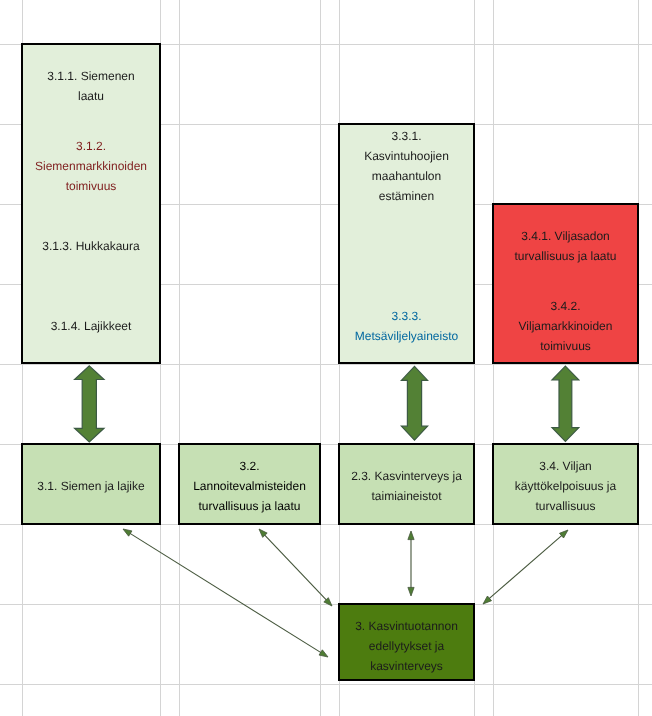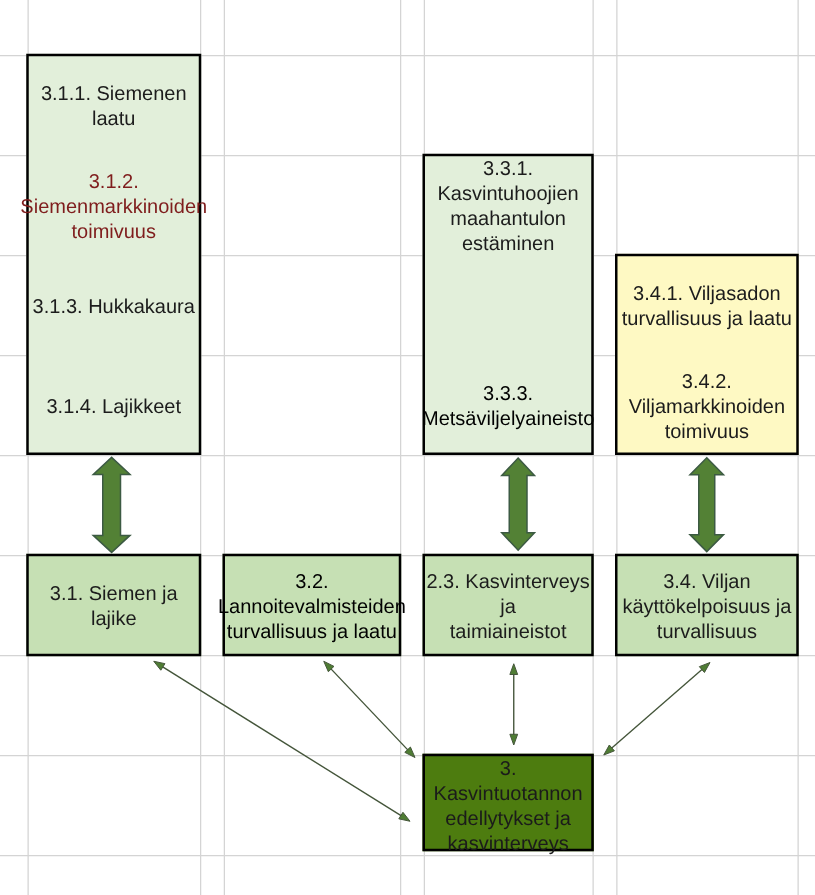--- a/index.html
+++ b/index.html
@@ -11,21 +11,21 @@
 
   
   .grid-line{position:absolute;background:#d4d4d4;}
   .grid-line.v{width:1px;top:0;height:716px;}
   .grid-line.h{height:1px;left:0;width:652px;}
 
   
   .box{position:absolute;box-sizing:border-box;border:2px solid #000000;}
   .cell{position:absolute;left:0;right:0;display:flex;
         align-items:center;justify-content:center;}
-  .cell-text{text-align:center;font-size:16px;line-height:20px;color:#1c1c1c;
+  .cell-text{text-align:center;font-size:12px;line-height:20px;color:#1c1c1c;
              white-space:pre-line;padding:0 1px;position:relative;top:2px;
              
              will-change:opacity;opacity:.999;}
 
   
   #arrows{position:absolute;left:0;top:0;width:652px;height:716px;overflow:visible;}
 </style>
 </head>
 <body>
 
@@ -70,25 +70,25 @@
   </div>
       </div>
       <div class="box" style="left: 338px; top: 123px; width: 137px; height: 241px; background: rgb(226, 239, 218); border-color: rgb(0, 0, 0);">
   <div class="cell" style="top: -1px; height: 80px;">
     <div class="cell-text" style="color: rgb(28, 28, 28);">3.3.1.
 Kasvintuhoojien
 maahantulon
 estäminen</div>
   </div>
         <div class="cell" style="top: 159px; height: 80px;">
-    <div class="cell-text" style="color: #000000;">3.3.3.
+    <div class="cell-text" style="color: #0369a1;">3.3.3.
 Metsäviljelyaineisto</div>
   </div>
       </div>
-      <div class="box" style="left: 492px; top: 203px; width: 147px; height: 161px; background: #fef9c3; border-color: rgb(0, 0, 0);">
+      <div class="box" style="left: 492px; top: 203px; width: 147px; height: 161px; background: #ef4444; border-color: rgb(0, 0, 0);">
   <div class="cell" style="top: -1px; height: 80px;">
     <div class="cell-text" style="color: rgb(28, 28, 28);">3.4.1. Viljasadon
 turvallisuus ja laatu</div>
   </div>
         <div class="cell" style="top: 79px; height: 80px;">
     <div class="cell-text" style="color: rgb(28, 28, 28);">3.4.2.
 Viljamarkkinoiden
 toimivuus</div>
   </div>
       </div>

